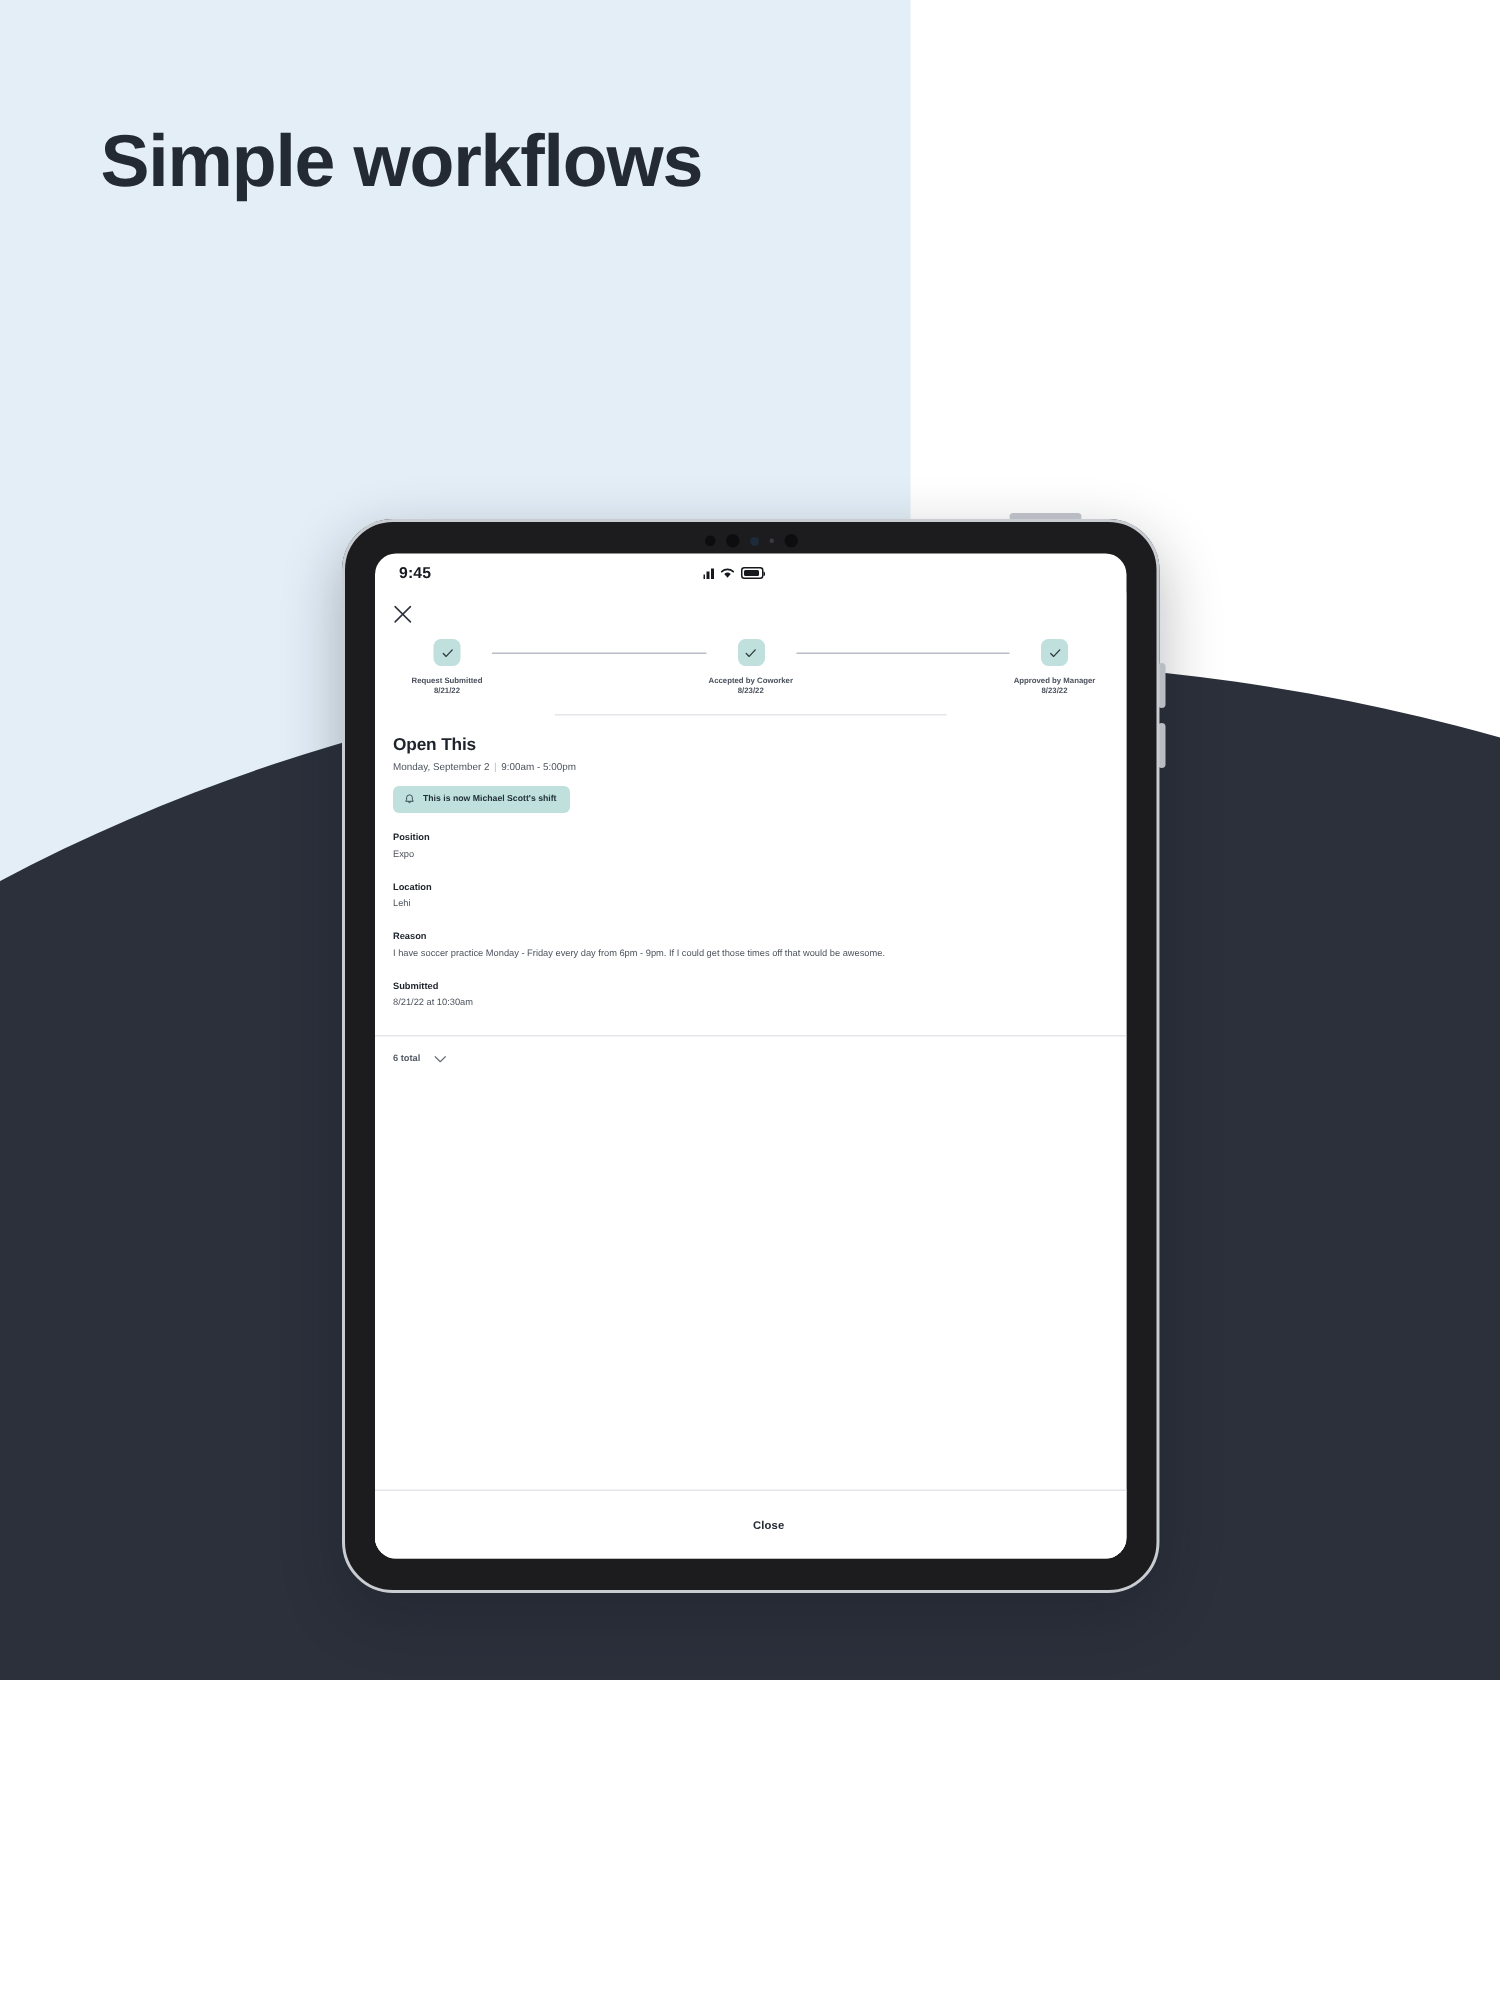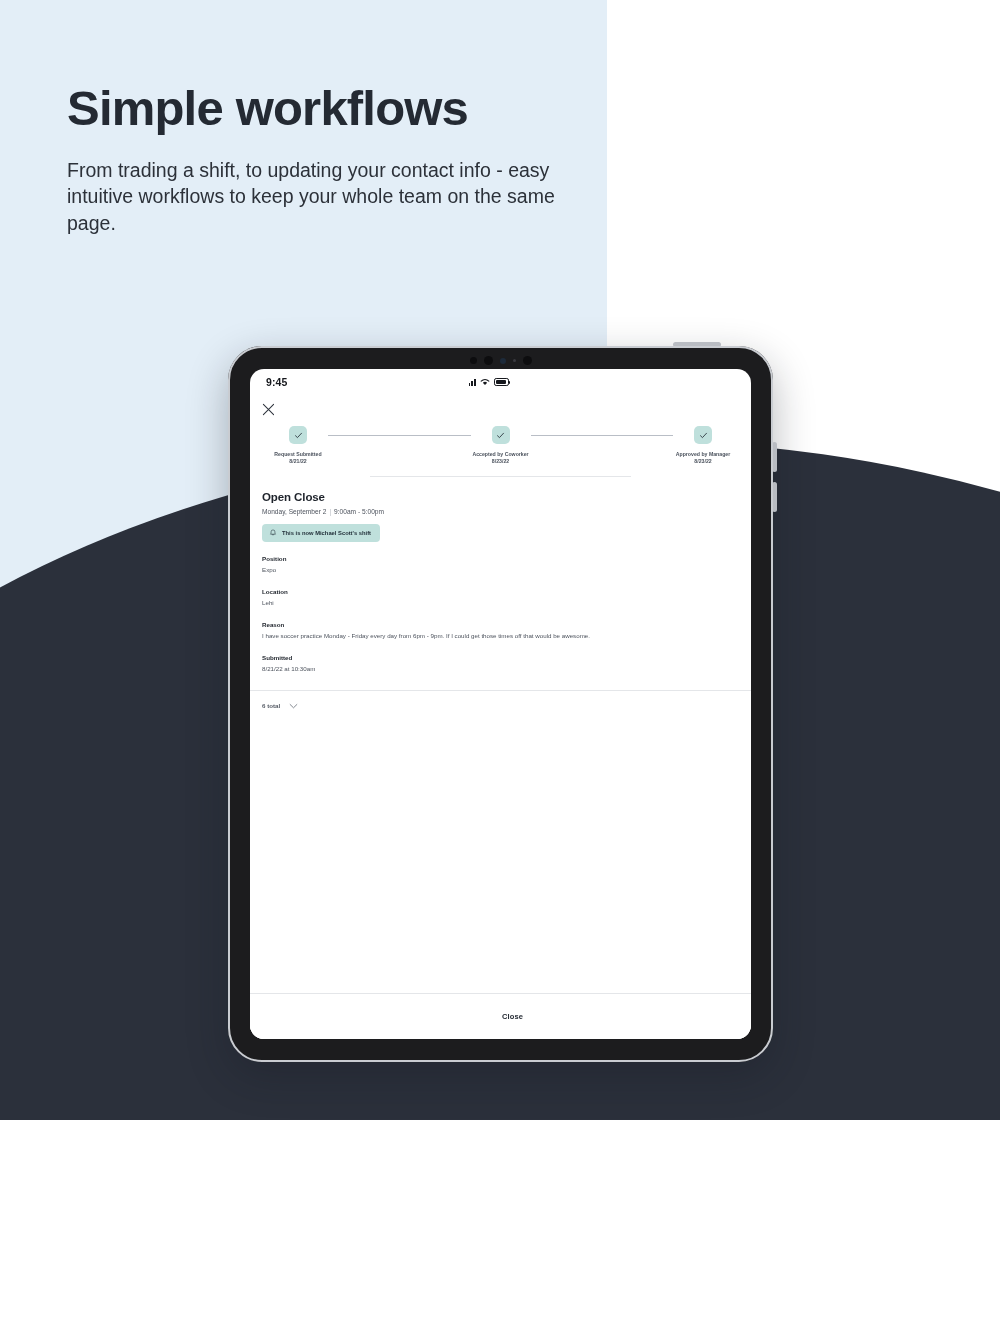--- a/index.html
+++ b/index.html
@@ -340,21 +340,20 @@
 <body>
 
 <div class="page">
 
   <div class="bg-blue-panel"></div>
   <div class="bg-dark-bottom"></div>
   <div class="bg-dark-shape"></div>
 
   <div class="hero">
     <h1 class="hero-title">Simple workflows</h1>
-    <p class="hero-sub">From trading a shift, to updating your contact info - easy intuitive workflows to keep your whole team on the same page.</p>
   </div>
 
   <div class="device">
     <div class="device-body"></div>
     <div class="btn-power"></div>
     <div class="btn-vol v1"></div>
     <div class="btn-vol v2"></div>
     <div class="cam-cluster">
       <span class="cam-dot"></span>
       <span class="cam-dot big"></span>
@@ -425,21 +424,21 @@
                 </svg>
               </div>
               <div class="step-label">Approved by Manager</div>
               <div class="step-date">8/23/22</div>
             </div>
           </div>
 
           <div class="stepper-divider"></div>
 
           <div class="detail">
-            <div class="shift-title">Open Close</div>
+            <div class="shift-title">Open This</div>
             <div class="shift-when">
               <span>Monday, September 2</span><span class="bar">|</span><span>9:00am - 5:00pm</span>
             </div>
 
             <div class="badge">
               <svg class="bell-icon" viewBox="0 0 14 14">
                 <path d="M7 1.6 a3.4 3.4 0 0 1 3.4 3.4 v2.4 l1 1.7 H2.6 l1-1.7 V5 A3.4 3.4 0 0 1 7 1.6 Z" fill="none" stroke="#22303a" stroke-width="0.95" stroke-linejoin="round"></path>
                 <path d="M5.7 9.8 a1.35 1.35 0 0 0 2.6 0" fill="none" stroke="#22303a" stroke-width="0.95" stroke-linecap="round"></path>
               </svg>
               <span class="badge-text">This is now Michael Scott's shift</span>

